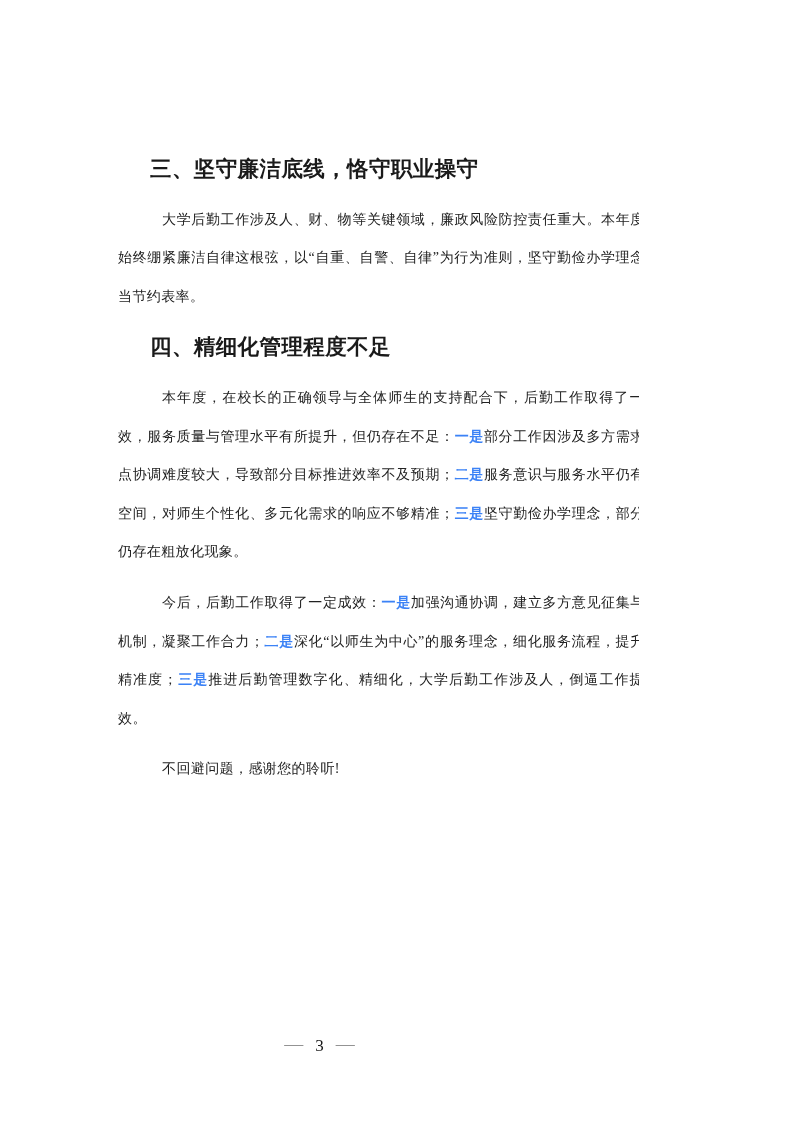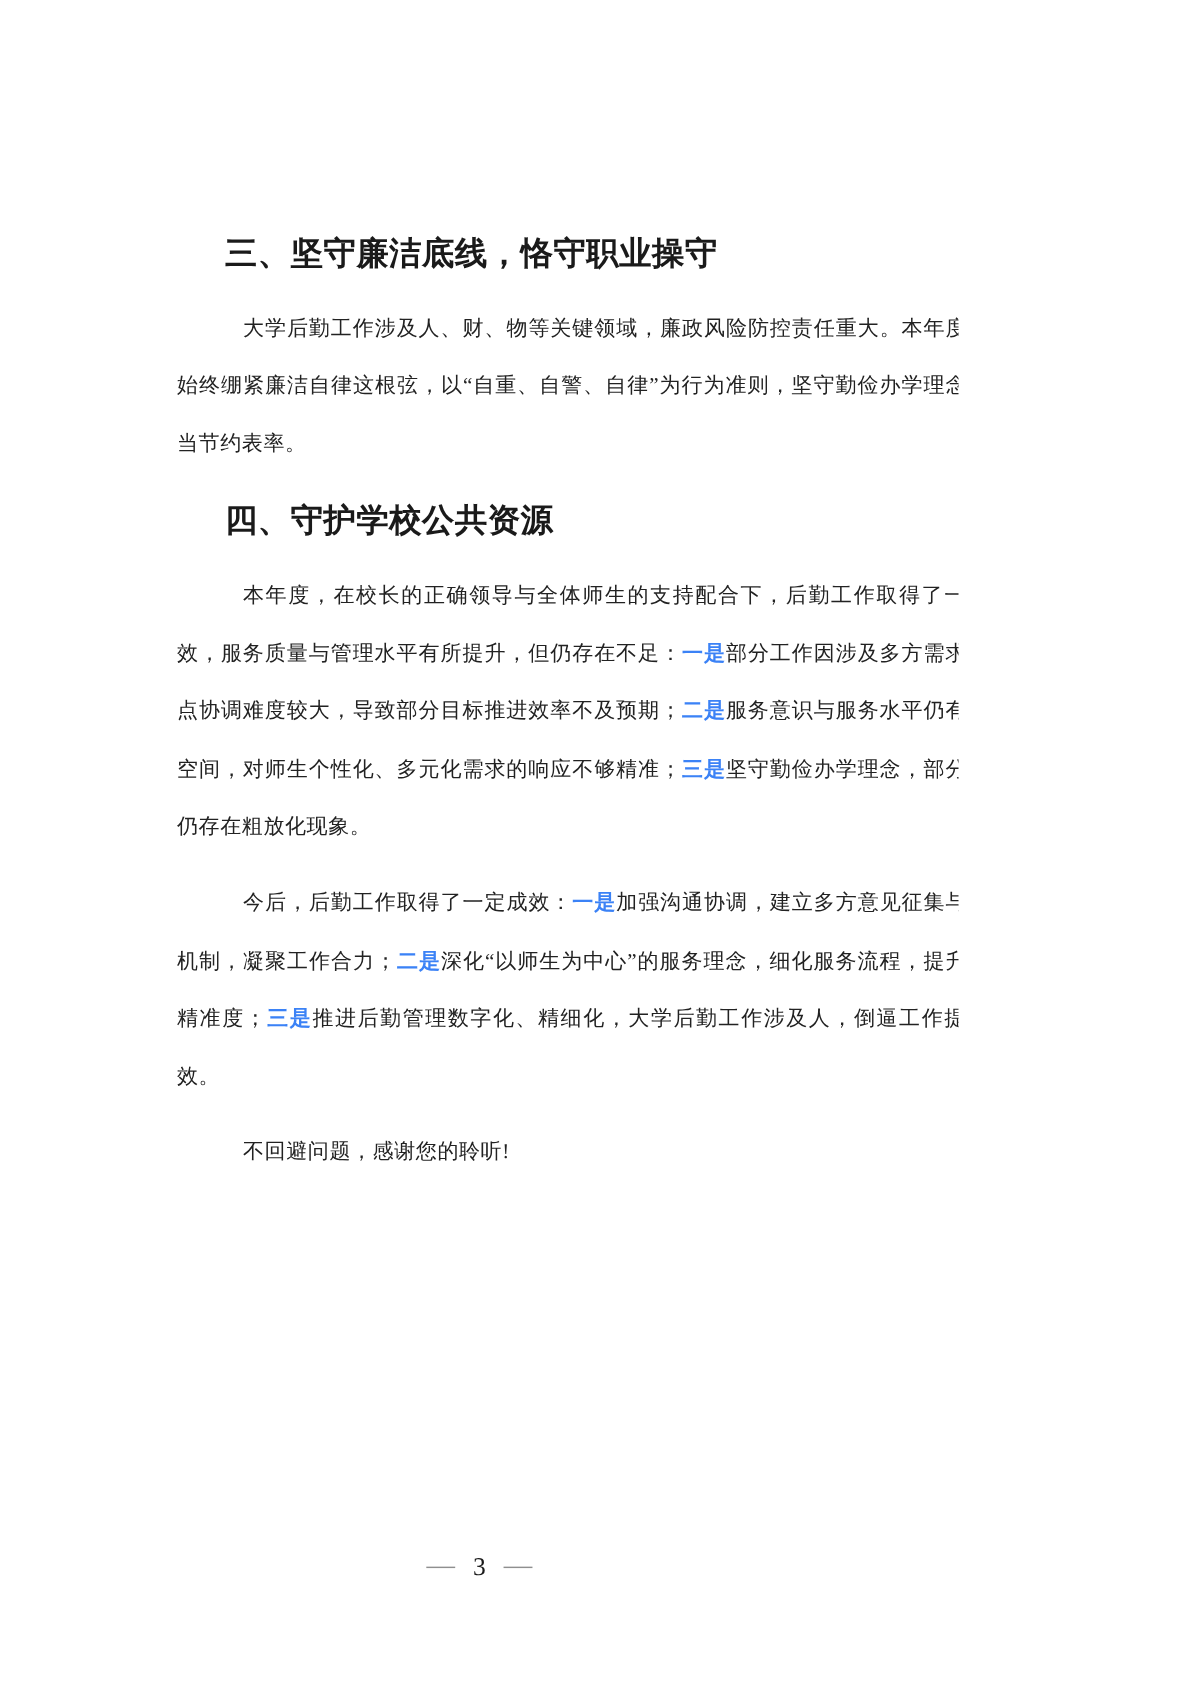--- a/index.html
+++ b/index.html
@@ -71,21 +71,21 @@
 <body>
 
 <div class="page">
   <div class="content">
 
     <h2 class="heading">三、坚守廉洁底线，恪守职业操守</h2>
 
     <p class="para"><span>大学后勤工作涉及人、财、物等关键领域，廉政风险防控责任重大。本年度，我始终绷紧廉洁自律这根弦，以“自重、自警、自律”为行为准则，坚守勤俭办学理念，争当节约表率。</span></p>
 
 
-    <h2 class="heading">四、守护学校公共资源</h2>
+    <h2 class="heading">四、精细化管理程度不足</h2>
 
     <p class="para"><span>本年度，在校长的正确领导与全体师生的支持配合下，后勤工作取得了一定成效，服务质量与管理水平有所提升，但仍存在不足：</span><span class="bold">一是</span><span>部分工作因涉及多方需求，观点协调难度较大，导致部分目标推进效率不及预期；</span><span class="bold">二是</span><span>服务意识与服务水平仍有提升空间，对师生个性化、多元化需求的响应不够精准；</span><span class="bold">三是</span><span>坚守勤俭办学理念，部分工作仍存在粗放化现象。</span></p>
 
     <p class="para"><span>今后，后勤工作取得了一定成效：</span><span class="bold">一是</span><span>加强沟通协调，建立多方意见征集与协商机制，凝聚工作合力；</span><span class="bold">二是</span><span>深化“以师生为中心”的服务理念，细化服务流程，提升服务精准度；</span><span class="bold">三是</span><span>推进后勤管理数字化、精细化，大学后勤工作涉及人，倒逼工作提质增效。</span></p>
 
     <p class="para"><span>不回避问题，感谢您的聆听!</span></p>
 
   </div>
 
   <div class="footer"><span class="dash">—</span><span class="num">3</span><span class="dash">—</span></div>

